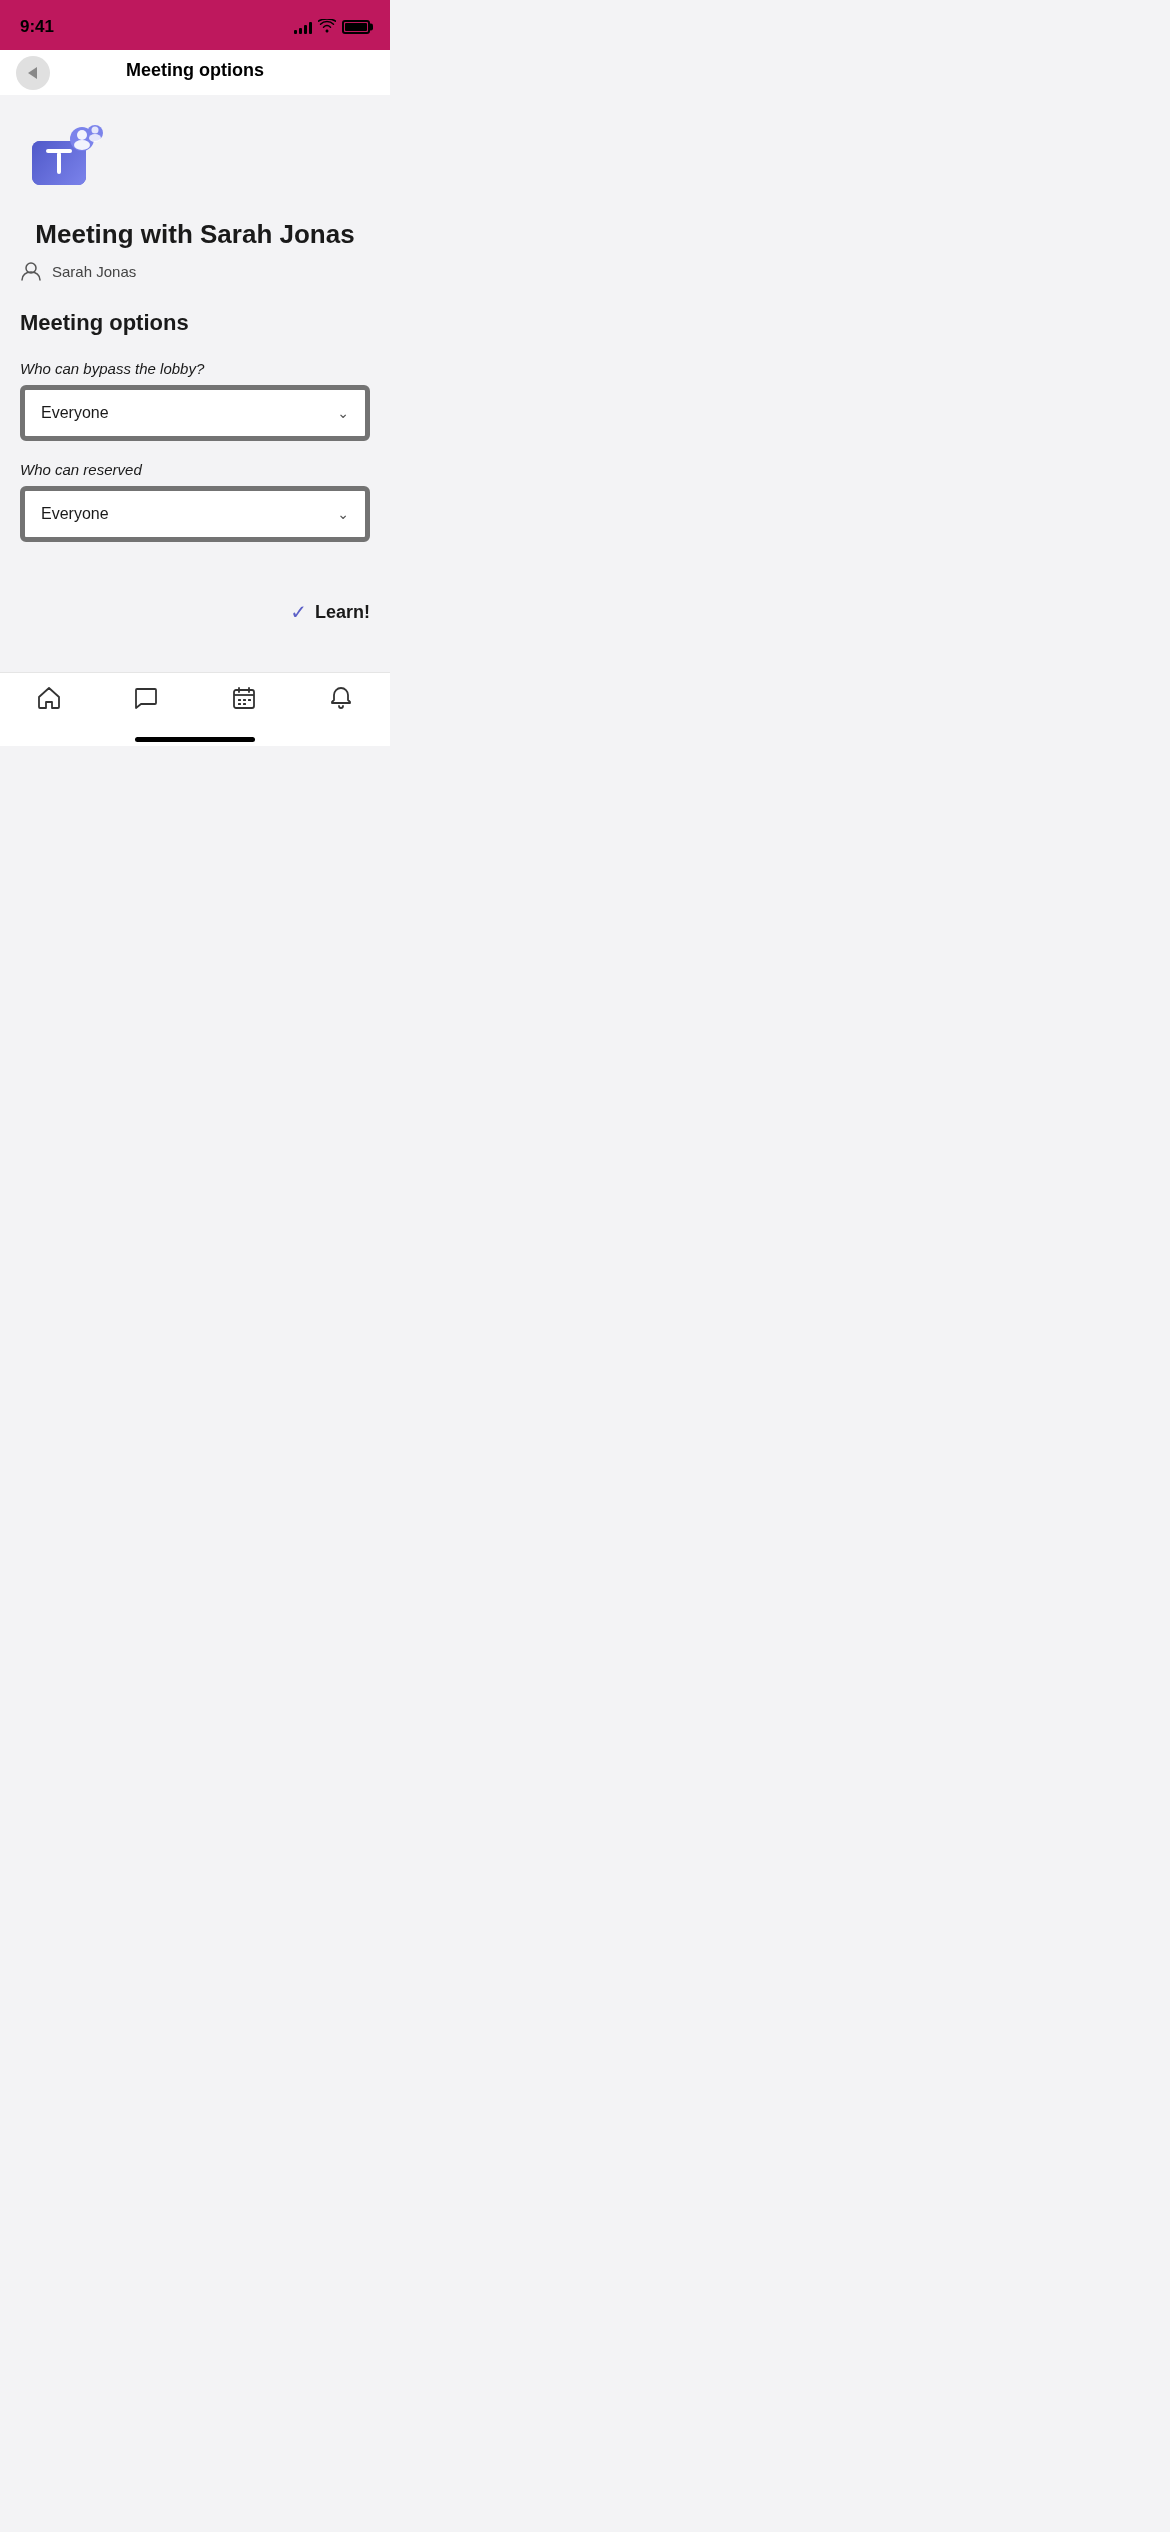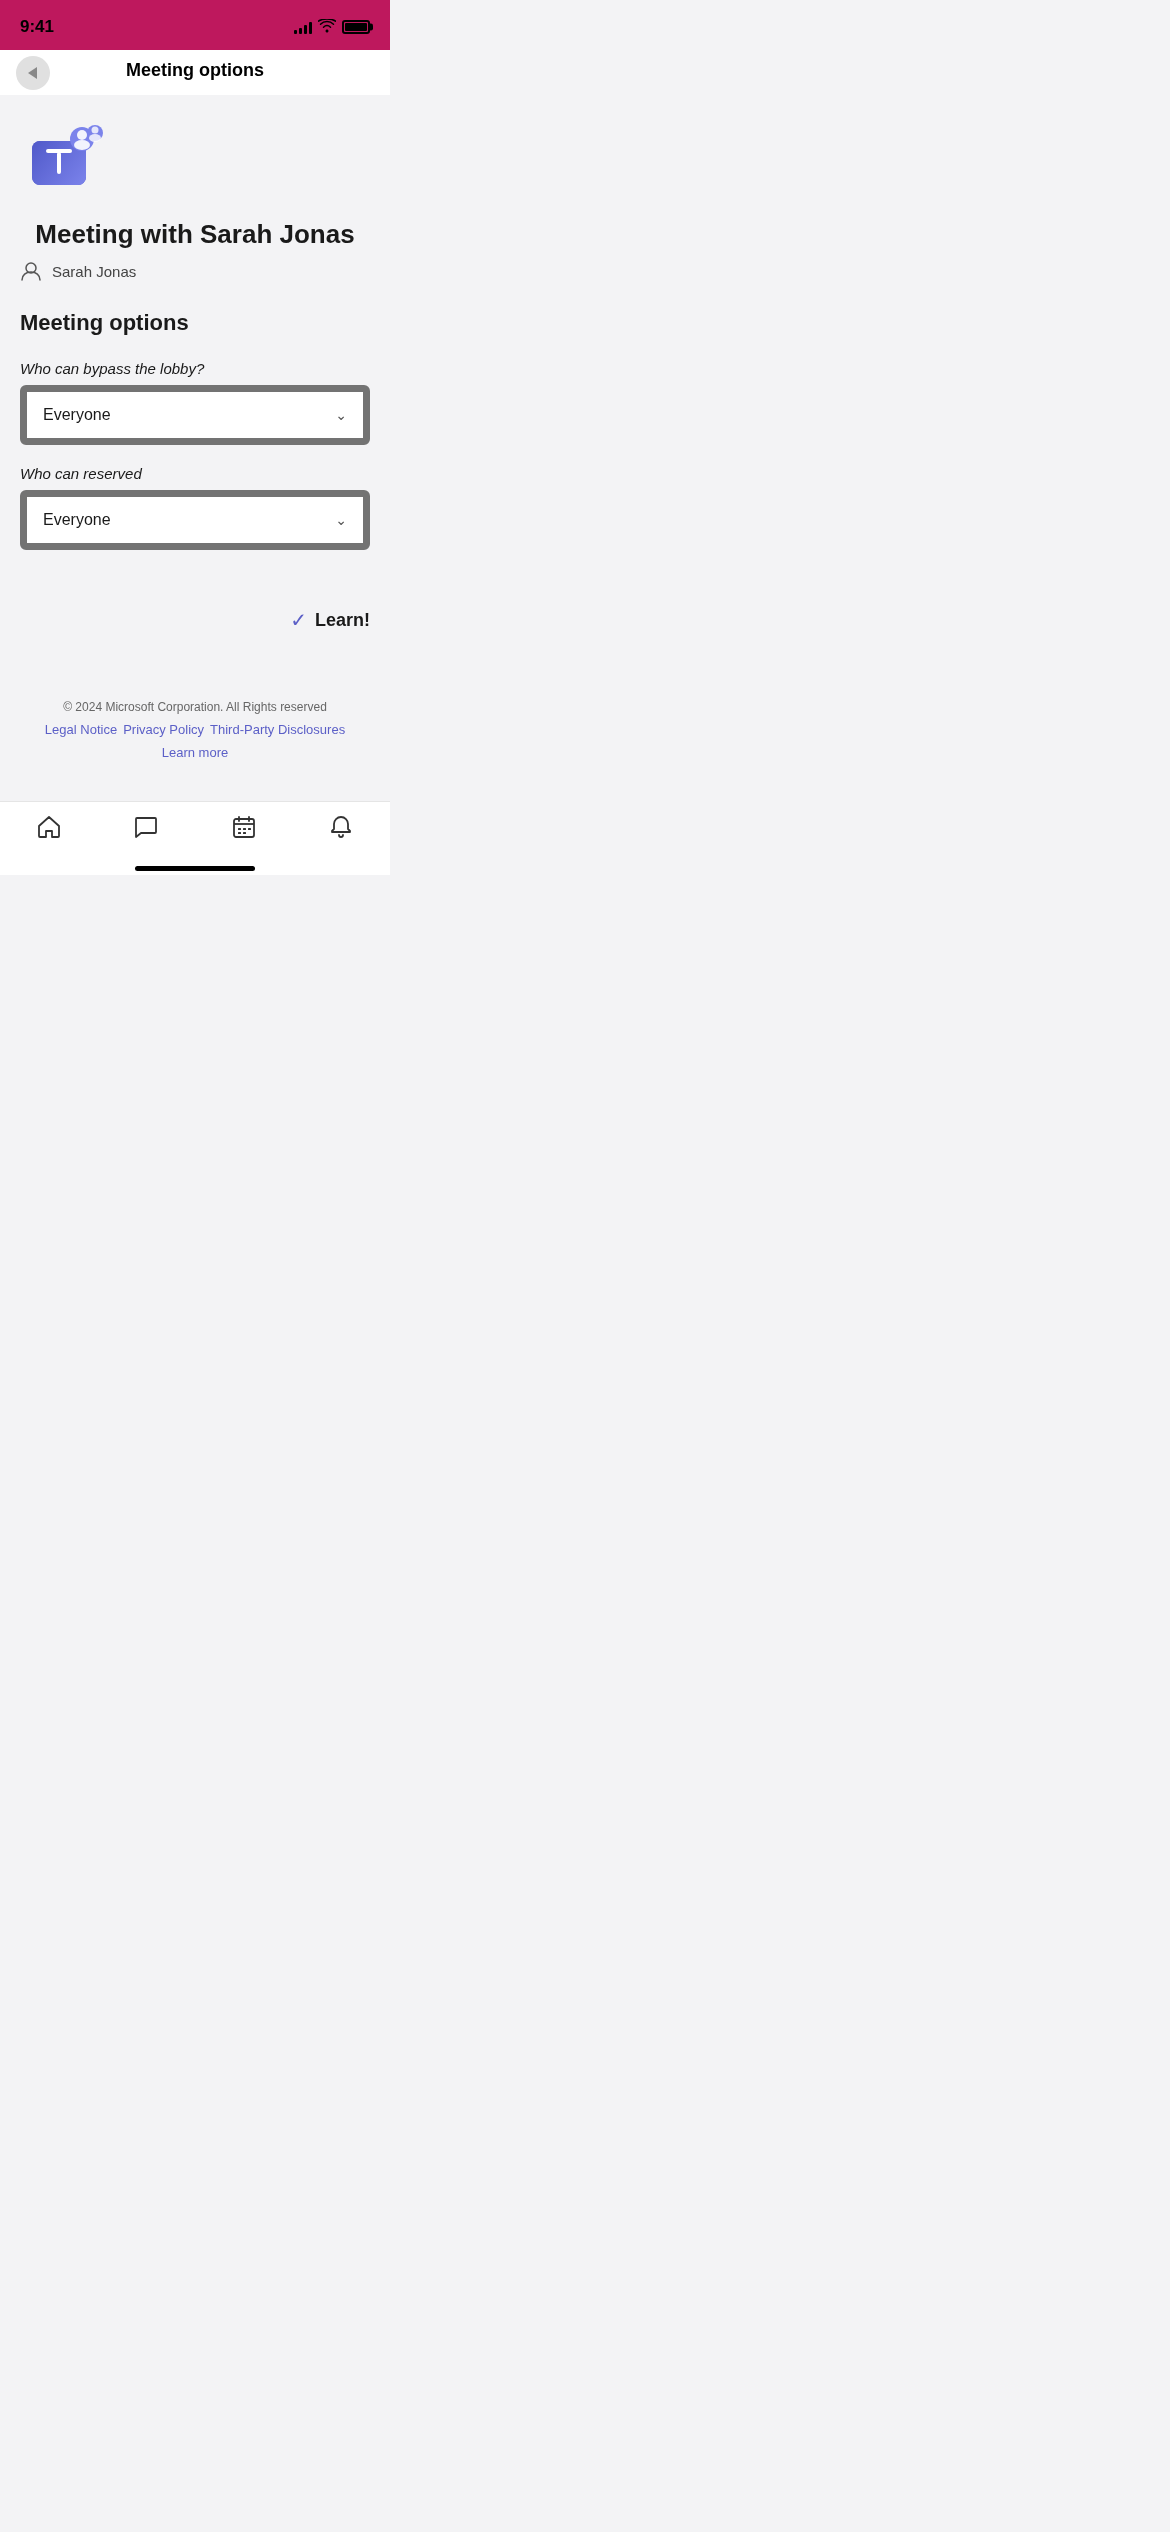--- a/index.html
+++ b/index.html
@@ -174,21 +174,21 @@
     .option-label {
       font-size: 15px;
       font-weight: 500;
       color: #1a1a1a;
       margin-bottom: 8px;
       font-style: italic;
     }
 
     .option-select {
       background: #fff;
-      border: 7px solid #737373;
+      border: 5px solid #737373;
       border-radius: 6px;
       padding: 14px 16px;
       display: flex;
       justify-content: space-between;
       align-items: center;
       cursor: pointer;
       width: 100%;
     }
 
     .option-select-value {
@@ -404,29 +404,20 @@
     </div>
   </div>
 
   <div class="done-section">
     <button class="done-button">
       <span class="done-check">✓</span>
       <span class="done-label">Learn!</span>
     </button>
   </div>
 
-  <div class="footer-section">
-    <div class="footer-copyright">© 2024 Microsoft Corporation. All Rights reserved</div>
-    <div class="footer-links">
-      <a class="footer-link">Legal Notice</a>
-      <a class="footer-link">Privacy Policy</a>
-      <a class="footer-link">Third-Party Disclosures</a>
-    </div>
-    <a class="footer-learn-more">Learn more</a>
-  </div>
 
 </div>
 
 <div class="bottom-nav">
 
   <div class="nav-item">
     <div class="nav-icon">
       <svg width="26" height="26" viewBox="0 0 26 26" fill="none">
         <path d="M3 12L13 3l10 9v10a1 1 0 01-1 1H16v-6h-6v6H4a1 1 0 01-1-1V12z" stroke="#333" stroke-width="1.8" fill="none" stroke-linejoin="round"></path>
       </svg>

